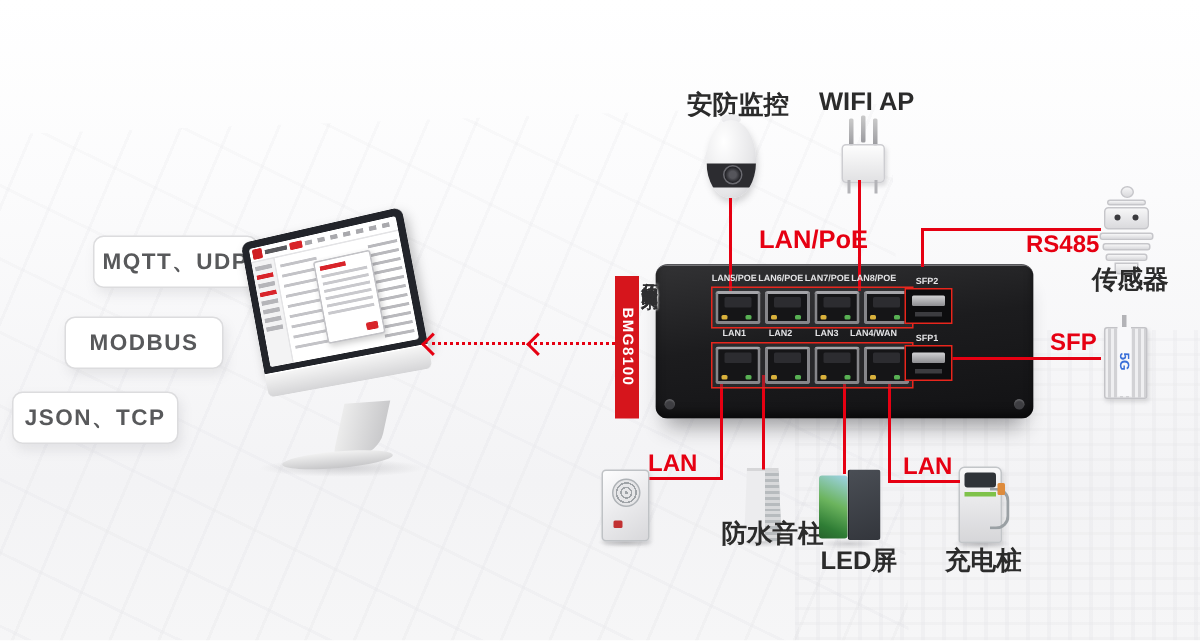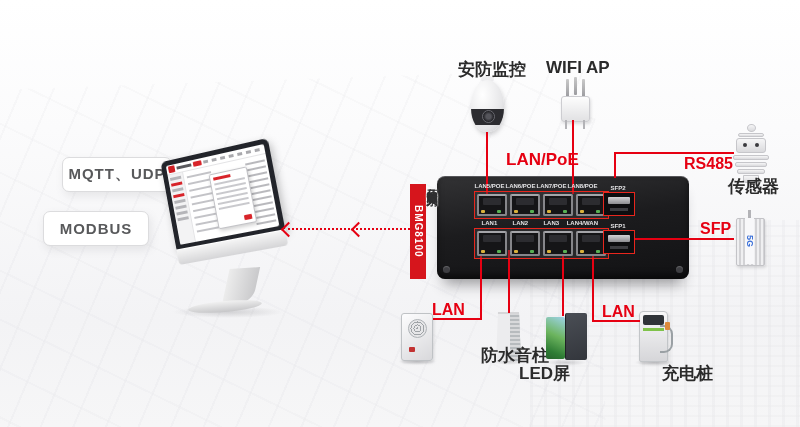--- a/index.html
+++ b/index.html
@@ -145,20 +145,23 @@
 <div id="stage">
   <div class="bg-diag"></div>
   <div class="bg-city"></div>
 
   <div class="pbox" style="left:62px;top:157px;width:108px;height:33px;">
     <span>MQTT、UDP</span>
   </div>
   <div class="pbox" style="left:43px;top:211px;width:104px;height:33px;">
     <span>MODBUS</span>
   </div>
+  <div class="pbox" style="left:8px;top:261px;width:109px;height:33px;">
+    <span>JSON、TCP</span>
+  </div>
 
   <div class="stand-shadow"></div>
   <div class="stand-neck"></div>
   <div class="stand-base"></div>
   <div class="screen-wrap">
     <div class="bezel">
       <div class="screen">
         <div class="db-top">
           <div class="db-logo"></div>
           <div class="db-title"></div>
@@ -294,21 +297,21 @@
   <div class="devshadow" style="left:398px;top:358px;width:38px;"></div>
   <div class="alarm"></div>
 
   <div class="devshadow" style="left:492px;top:358px;width:34px;"></div>
   <div class="speaker"></div>
   <div class="lbl" style="left:481px;top:344px;">防水音柱</div>
 
   <div class="devshadow" style="left:545px;top:359px;width:42px;"></div>
   <div class="led-l"></div>
   <div class="led-r"></div>
-  <div class="lbl" style="left:519px;top:362px;">LED屏</div>
+  <div class="lbl" style="left:547px;top:362px;">LED屏</div>
 
   <div class="devshadow" style="left:634px;top:359px;width:40px;"></div>
   <div class="charger">
     <div class="cable"></div>
     <div class="nozzle"></div>
   </div>
-  <div class="lbl" style="left:662px;top:362px;">充电桩</div>
+  <div class="lbl" style="left:630px;top:362px;">充电桩</div>
 </div>
 
 </body></html>

